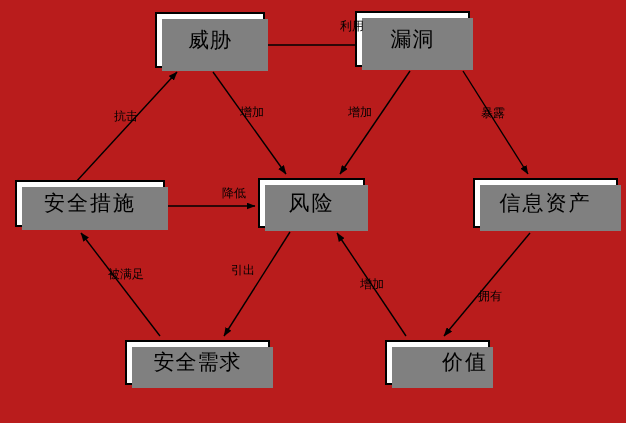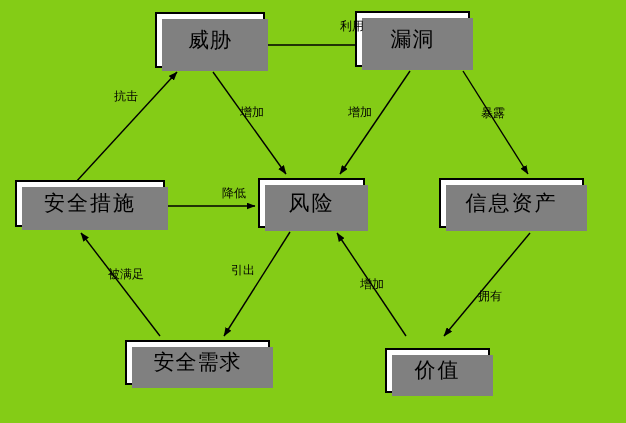--- a/index.html
+++ b/index.html
@@ -8,21 +8,21 @@
     padding: 0;
     background: #ffffff;
   }
   body {
     font-family: "DejaVu Sans", "Liberation Sans", sans-serif;
   }
   #canvas {
     position: relative;
     width: 626px;
     height: 423px;
-    background: #84cc16;
+    background: #b91c1c;
     overflow: hidden;
   }
   #edge-layer {
     position: absolute;
     left: 0;
     top: 0;
     width: 626px;
     height: 423px;
   }
   .node {
@@ -109,35 +109,35 @@
   </div>
 
   <div class="node" style="left:15px; top:180px; width:150px; height:47px;">
     <span class="node-label wide">安全措施</span>
   </div>
 
   <div class="node" style="left:258px; top:178px; width:107px; height:50px;">
     <span class="node-label wide">风险</span>
   </div>
 
-  <div class="node" style="left:439px; top:178px; width:145px; height:50px;">
+  <div class="node" style="left:473px; top:178px; width:145px; height:50px;">
     <span class="node-label wide">信息资产</span>
   </div>
 
   <div class="node" style="left:125px; top:340px; width:145px; height:45px;">
     <span class="node-label">安全需求</span>
   </div>
 
-  <div class="node" style="left:385px; top:348px; width:105px; height:45px;">
+  <div class="node" style="left:385px; top:340px; width:105px; height:45px;justify-content:flex-end;">
     <span class="node-label wide">价值</span>
   </div>
 
   <div class="edge-label" style="left:303px; top:20px;margin-left:37px;">利用</div>
 
-  <div class="edge-label" style="left:114px; top:90px;">抗击</div>
+  <div class="edge-label" style="left:114px; top:110px;">抗击</div>
 
   <div class="edge-label" style="left:240px; top:106px;">增加</div>
 
   <div class="edge-label" style="left:348px; top:106px;">增加</div>
 
   <div class="edge-label" style="left:481px; top:107px;">暴露</div>
 
   <div class="edge-label" style="left:186px; top:187px;padding-left:36px;">降低</div>
 
   <div class="edge-label" style="left:108px; top:268px;font-family:Liberation Serif, serif;">被满足</div>

